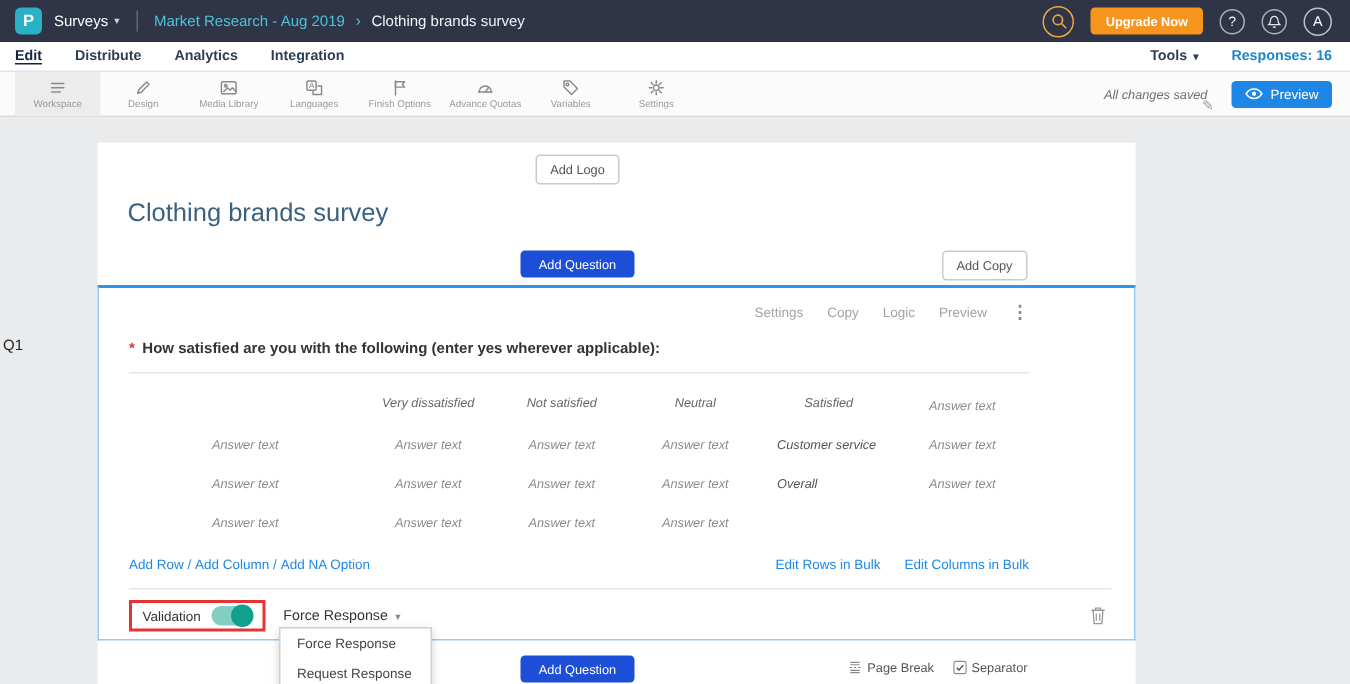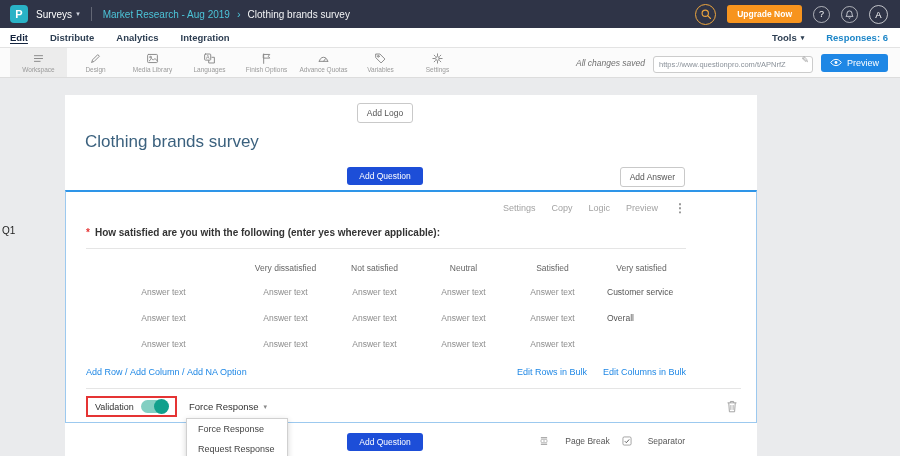--- a/index.html
+++ b/index.html
@@ -88,21 +88,21 @@
   .dropdown-trigger{margin-left:12px;font-size:9.5px;color:#333;display:flex;gap:5px;align-items:center;cursor:pointer;}
   .dd-caret{font-size:7px;color:#888;}
   .trash{margin-left:auto;cursor:pointer;display:flex;align-items:center;}
   .dropdown-menu{position:absolute;left:120px;top:226px;width:102px;background:#fff;border:1px solid #d0d0d0;box-shadow:0 2px 6px rgba(0,0,0,.18);z-index:50;}
   .dd-item{padding:5px 11px;font-size:9px;color:#444;cursor:pointer;}
 
   
   .footer-row{margin-top:6px;padding:4px 0 0 20px;}
   .addq-row2{position:relative;display:flex;justify-content:center;height:18px;}
   .pb-sep{position:absolute;right:0;top:3px;display:flex;gap:12px;align-items:center;}
-  .pb-opt{display:flex;align-items:center;gap:16px;font-size:8.5px;color:#555;cursor:pointer;}
+  .pb-opt{display:flex;align-items:center;gap:3px;font-size:8.5px;color:#555;cursor:pointer;}
 </style>
 </head>
 <body>
 
 <header class="topbar">
   <div class="tb-left">
     <div class="logo">
         <span>P</span>
       </div>
     <div class="product-menu">
@@ -142,21 +142,21 @@
       <div class="nav-tab active">Edit</div>
       <div class="nav-tab">Distribute</div>
       <div class="nav-tab">Analytics</div>
       <div class="nav-tab">Integration</div>
     </div>
   <div class="nav-right">
     <div class="tools">
       <span>Tools</span>
       <span class="caret">▾</span>
     </div>
-    <span class="responses">Responses: 6</span>
+    <span class="responses">Responses: 16</span>
   </div>
 </nav>
 
 <div class="toolbar">
   <div class="tb-items" id="toolbar-items">
       <div class="tb-item active">
         <span class="tb-ico">
           <svg width="13" height="13" viewBox="0 0 16 16">
             <path d="M3 4.5h10M3 8h10M3 11.5h7" stroke="#8a8a8a" stroke-width="1.2" fill="none" stroke-linecap="round" stroke-linejoin="round"></path>
           </svg>
@@ -225,21 +225,20 @@
             <circle cx="8" cy="8" r="2.3" stroke="#8a8a8a" stroke-width="1.2" fill="none" stroke-linecap="round" stroke-linejoin="round"></circle>
             <path d="M8 2.3v2.1M8 11.6v2.1M2.3 8h2.1M11.6 8h2.1M3.9 3.9l1.5 1.5M10.6 10.6l1.5 1.5M12.1 3.9l-1.5 1.5M5.4 10.6l-1.5 1.5" stroke="#8a8a8a" stroke-width="1.2" fill="none" stroke-linecap="round" stroke-linejoin="round"></path>
           </svg>
         </span>
         <span class="tb-label">Settings</span>
       </div>
     </div>
   <div class="toolbar-right">
     <span class="saved">All changes saved</span>
     <span class="url-wrap">
-      <input class="url-input" type="text" value="https://www.questionpro.com/t/APNrfZ" style="">
       <span class="url-pencil">✎</span>
     </span>
     <button class="preview-btn">
       <span style="display:flex;">
         <svg width="12" height="9" viewBox="0 0 16 12">
             <path d="M1 6s2.6-4.2 7-4.2S15 6 15 6s-2.6 4.2-7 4.2S1 6 1 6z" fill="none" stroke="#fff" stroke-width="1.3"></path>
             <circle cx="8" cy="6" r="1.9" fill="#fff"></circle>
           </svg>
       </span>
       <span>Preview</span>
@@ -253,46 +252,45 @@
   <div class="card">
 
     <section class="survey-head">
       <div class="inner">
         <div class="add-logo-wrap">
           <button class="ghost-btn">Add Logo</button>
         </div>
         <h1 class="survey-title">Clothing brands survey</h1>
         <div class="addq-row">
           <button class="primary-btn">Add Question</button>
-          <button class="ghost-btn add-intro">Add Answer</button>
+          <button class="ghost-btn add-intro">Add Copy</button>
         </div>
       </div>
     </section>
 
     <section class="question-block">
       <div class="qb-content">
         <div class="q-menu" id="q-menu">
             <span class="q-menu-link">Settings</span>
             <span class="q-menu-link">Copy</span>
             <span class="q-menu-link">Logic</span>
             <span class="q-menu-link">Preview</span>
             <span class="q-more">⋮</span>
           </div>
         <div class="q-text-row">
           <span class="req">*</span>
           <span class="q-text">How satisfied are you with the following (enter yes wherever applicable):</span>
         </div>
         <hr class="q-divider">
-        <div class="matrix" id="matrix" style="grid-template-columns: 155px repeat(5, 89px);">
+        <div class="matrix" id="matrix" style="grid-template-columns: 155px repeat(5, 89px); font-style: italic;">
             <div class="mx-head"></div>
             <div class="mx-head">Very dissatisfied</div>
             <div class="mx-head">Not satisfied</div>
             <div class="mx-head">Neutral</div>
             <div class="mx-head">Satisfied</div>
-            <div class="mx-head">Very satisfied</div>
             <div class="mx-cell">Answer text</div>
             <div class="mx-cell">Answer text</div>
             <div class="mx-cell">Answer text</div>
             <div class="mx-cell">Answer text</div>
             <div class="mx-cell">Answer text</div>
             <div class="mx-rowlabel">Customer service</div>
             <div class="mx-cell">Answer text</div>
             <div class="mx-cell">Answer text</div>
             <div class="mx-cell">Answer text</div>
             <div class="mx-cell">Answer text</div>

